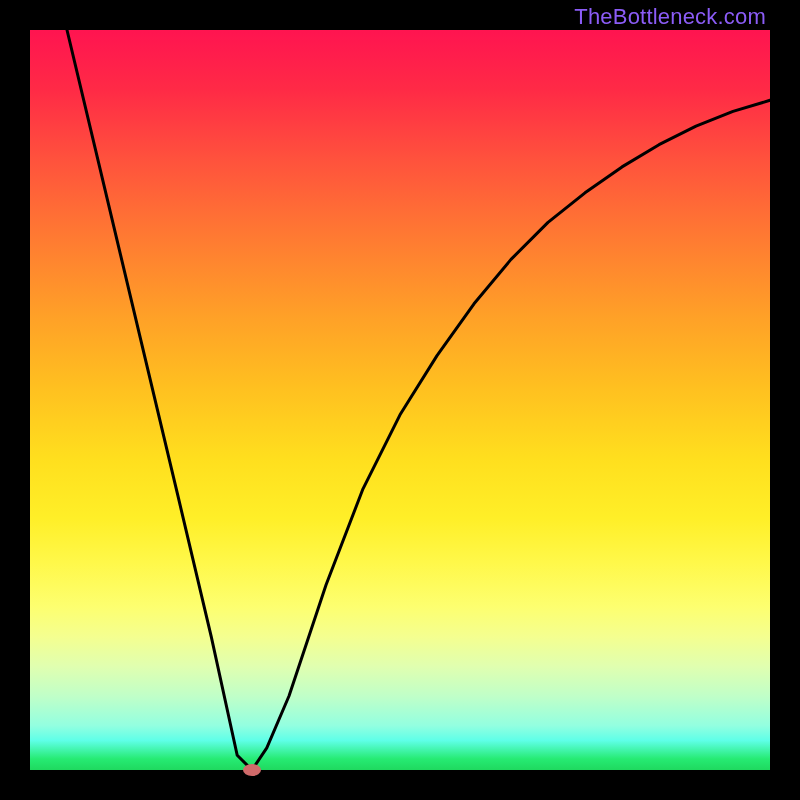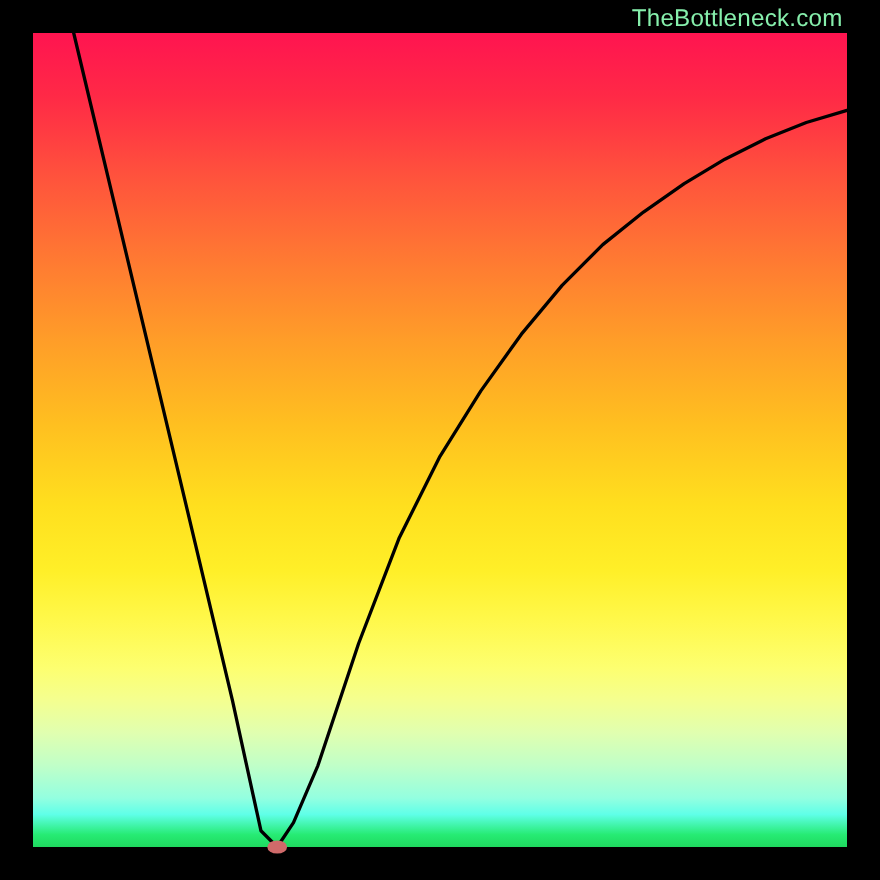--- a/index.html
+++ b/index.html
@@ -35,21 +35,21 @@
       #26eb73 98.5%,
       #1fd95f 100%
     );
   }
   .watermark {
     position: absolute;
     top: 4px;
     right: 34px;
     font-family: Arial, Helvetica, sans-serif;
     font-size: 22px;
-    color: #86efac;
+    color: #8b5cf6;
     font-weight: 500;
     letter-spacing: 0.2px;
   }
   svg.overlay {
     position: absolute;
     left: 30px;
     top: 30px;
     width: 740px;
     height: 740px;
     overflow: visible;

